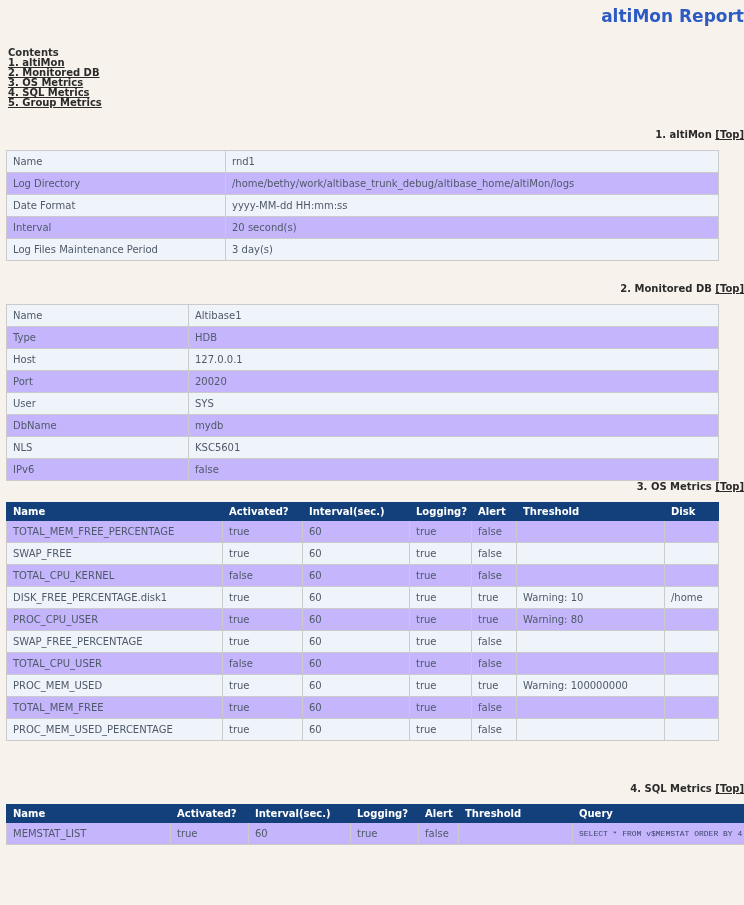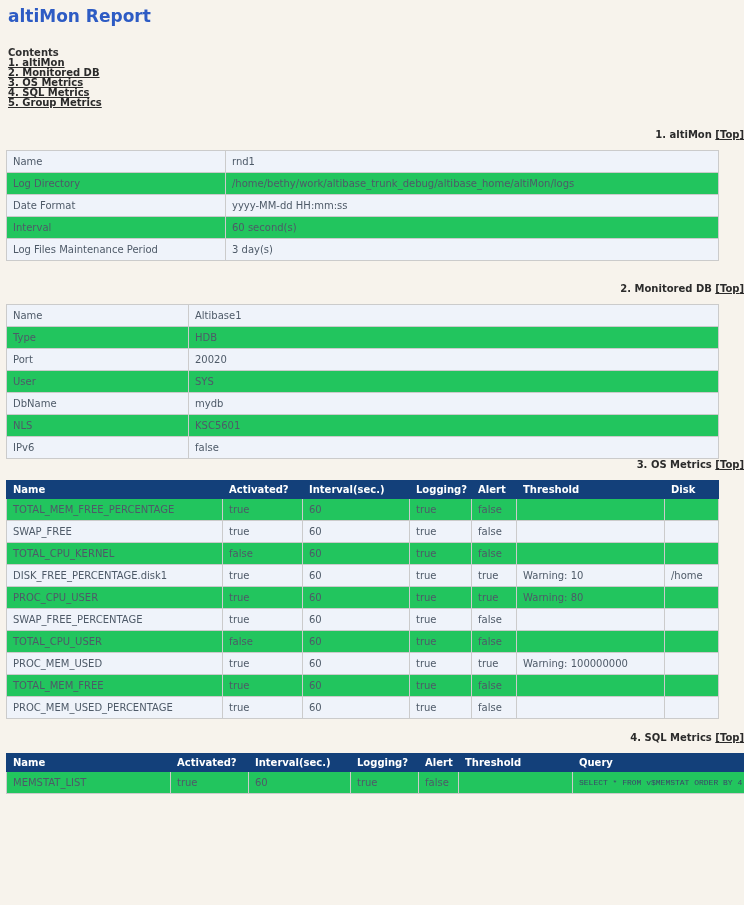--- a/index.html
+++ b/index.html
@@ -4,41 +4,41 @@
 <style>
   html,body{margin:0;padding:0;}
   body{
     width:744px;height:905px;overflow:hidden;box-sizing:border-box;
     background:#f7f3ec;color:#2f2f2f;
     font-family:"DejaVu Sans","Liberation Sans",sans-serif;
     font-size:10px;padding:6px 0 0 6px;position:relative;
   }
   h1{
     font-size:17px;line-height:19px;font-weight:bold;
-    color:#2d5bc4;margin:1px 0 0 2px;
+    color:#2d5bc4;margin:1px 0 0 2px;text-align:right;
   }
   .contents{margin:22px 0 0 2px;line-height:10px;}
   .contents .contents-heading{font-weight:bold;display:block;height:10px;}
   .contents a{
     display:inline-block;font-weight:bold;color:#2b2b2b;
     text-decoration:underline;height:10px;
   }
   .contents .cline{height:10px;}
   h2{
     font-size:10px;line-height:11px;font-weight:bold;color:#2b2b2b;
     margin:0 0 10px 2px;
     text-align:right;
   }
   h2.m1{margin-top:21px;}
   h2.m2{margin-top:22px;}
   h2.m3{}
-  h2.m4{margin-top:13px;}
+  h2.m4{margin-top:42px;}
   h2 a{color:#2b2b2b;text-decoration:underline;font-weight:bold;}
   table{
-    border-collapse:collapse;table-layout:fixed;background:#22c55e;
+    border-collapse:collapse;table-layout:fixed;background:#c4b5fd;
     border:1px solid #b6bac0;
   }
   td{
     border:1px solid #cbcbcb;padding:5px 6px;line-height:11px;
     color:#4e5a68;overflow:hidden;white-space:nowrap;
   }
   th{
     background:#13407a;border:1px solid #13407a;color:#ffffff;
     text-align:left;font-weight:bold;padding:3px 6px;line-height:11px;
     overflow:hidden;white-space:nowrap;
@@ -92,21 +92,21 @@
         <td>/home/bethy/work/altibase_trunk_debug/altibase_home/altiMon/logs</td>
       </tr>
 
       <tr>
         <td>Date Format</td>
         <td>yyyy-MM-dd HH:mm:ss</td>
       </tr>
 
       <tr>
         <td>Interval</td>
-        <td>60 second(s)</td>
+        <td>20 second(s)</td>
       </tr>
 
       <tr>
         <td>Log Files Maintenance Period</td>
         <td>3 day(s)</td>
       </tr>
     </tbody>
 </table>
 
 <h2 class="m2"><span>2. Monitored DB</span> <a href="#">[<span>Top</span>]</a></h2>
@@ -121,20 +121,24 @@
         <td>Name</td>
         <td>Altibase1</td>
       </tr>
 
       <tr>
         <td>Type</td>
         <td>HDB</td>
       </tr>
 
 
+      <tr>
+        <td>Host</td>
+        <td>127.0.0.1</td>
+      </tr>
 
       <tr>
         <td>Port</td>
         <td>20020</td>
       </tr>
 
       <tr>
         <td>User</td>
         <td>SYS</td>
       </tr>

